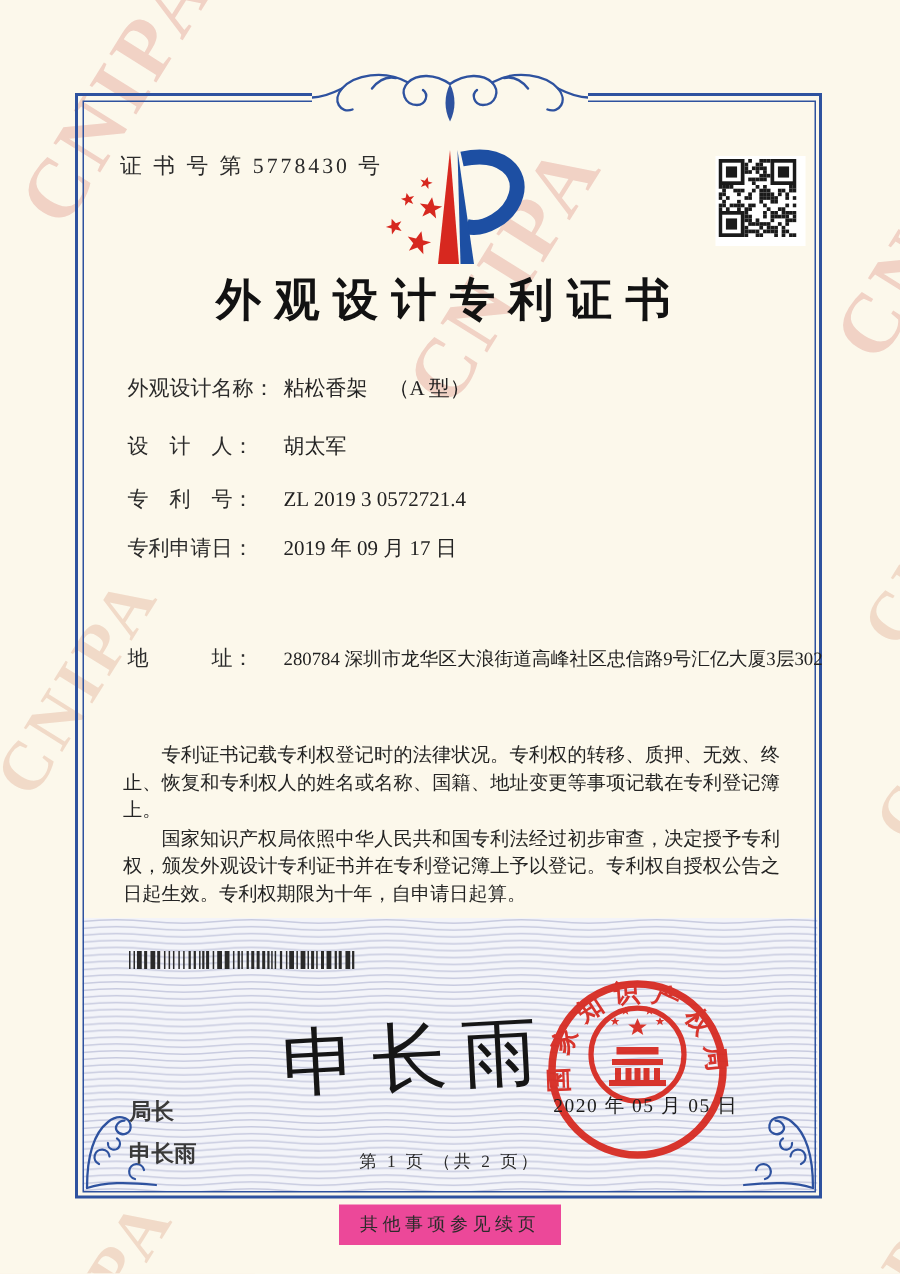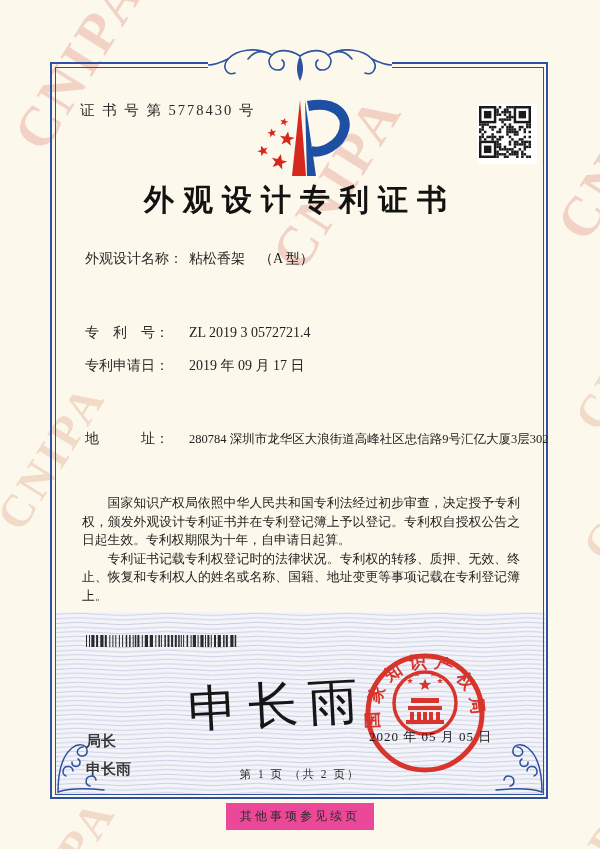--- a/index.html
+++ b/index.html
@@ -298,33 +298,36 @@
         <use href="#star" transform="translate(31,66) scale(0.8) rotate(14)"></use>
       </g>
     </svg>
   </div>
 
   <div class="title">外观设计专利证书</div>
 
   <div class="row" style="top:250px">
     <span class="lbl">外观设计名称：</span><span class="val">粘松香架　（A 型）</span>
   </div>
+  <div class="row" style="top:289px">
+    <span class="lbl">设　计　人：</span><span class="val">胡太军</span>
+  </div>
   <div class="row" style="top:324px">
     <span class="lbl">专　利　号：</span><span class="val">ZL 2019 3 0572721.4</span>
   </div>
   <div class="row" style="top:357px">
     <span class="lbl">专利申请日：</span><span class="val">2019 年 09 月 17 日</span>
   </div>
   <div class="row" style="top:430px">
     <span class="lbl">地　　　址：</span><span class="val addr">280784 深圳市龙华区大浪街道高峰社区忠信路9号汇亿大厦3层302</span>
   </div>
 
   <div class="paras">
+    <p>专利证书记载专利权登记时的法律状况。专利权的转移、质押、无效、终止、恢复和专利权人的姓名或名称、国籍、地址变更等事项记载在专利登记簿上。</p>
     <p>国家知识产权局依照中华人民共和国专利法经过初步审查，决定授予专利权，颁发外观设计专利证书并在专利登记簿上予以登记。专利权自授权公告之日起生效。专利权期限为十年，自申请日起算。</p>
-    <p>专利证书记载专利权登记时的法律状况。专利权的转移、质押、无效、终止、恢复和专利权人的姓名或名称、国籍、地址变更等事项记载在专利登记簿上。</p>
   </div>
 
   <div class="barcode">
     <svg width="154" height="12" viewBox="0 0 154 12">
         <g fill="#2a2a2a">
           <rect x="0.0" y="0" width="1" height="12"></rect>
           <rect x="3.0" y="0" width="1" height="12"></rect>
           <rect x="5.3" y="0" width="3.2" height="12"></rect>
           <rect x="10.1" y="0" width="2" height="12"></rect>
           <rect x="14.3" y="0" width="3.2" height="12"></rect>

